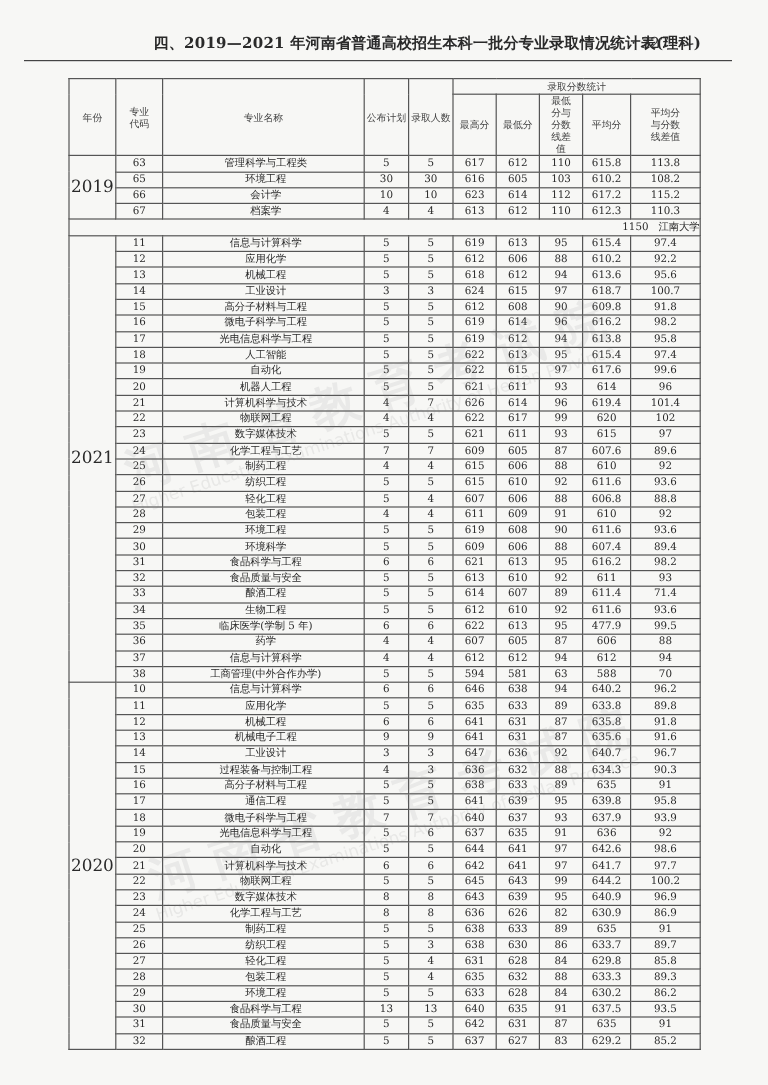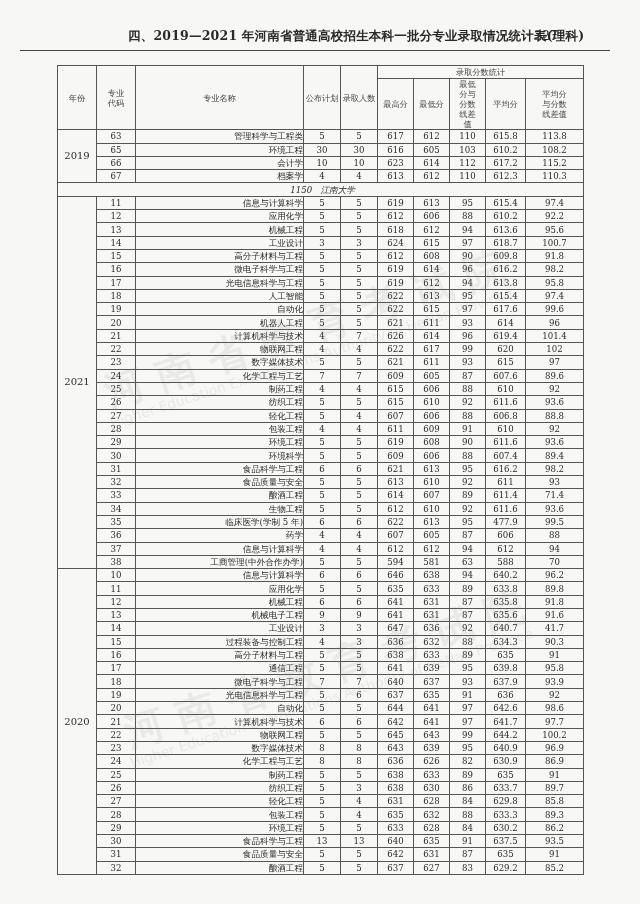--- a/index.html
+++ b/index.html
@@ -19,23 +19,23 @@
   .rule { position:absolute; left:20px; top:50px; width:590px; height:0; border-top:1.2px solid #444; }
   table.stats {
     position:absolute; left:57px; top:65px; width:526px;
     border-collapse:collapse; table-layout:fixed; font-size:8.6px;
   }
   table.stats td, table.stats th {
     border:0.8px solid #555; padding:0; height:12.3px; line-height:12px;
     text-align:center; font-weight:normal; overflow:hidden; white-space:nowrap;
   }
   table.stats th { font-size:8.2px; line-height:10px; color:#444; }
-  table.stats td.name { text-align:right; padding-left:4px; }
-  table.stats td.year { font-size:10px; }
-  table.stats tr.uni td { text-align:center; padding-left:4px;font-style:italic; }
+  table.stats td.name { text-align:center; padding-left:4px; }
+  table.stats td.year { font-size:14px; }
+  table.stats tr.uni td { text-align:right; padding-left:4px; }
   .wm {
     position:absolute; font-size:40px; color:rgba(120,120,120,0.10); font-weight:bold;
     transform:rotate(-18deg); pointer-events:none; letter-spacing:14px;
   }
   .wm-sub {
     position:absolute; font-size:14px; color:rgba(120,120,120,0.12);
     transform:rotate(-18deg); pointer-events:none; font-family:"DejaVu Sans", sans-serif;
   }
 </style>
 </head>
@@ -482,21 +482,21 @@
       </tr>
       <tr>
         <td>14</td>
         <td class="name">工业设计</td>
         <td>3</td>
         <td>3</td>
         <td>647</td>
         <td>636</td>
         <td>92</td>
         <td>640.7</td>
-        <td>41.7</td>
+        <td>96.7</td>
       </tr>
       <tr>
         <td>15</td>
         <td class="name">过程装备与控制工程</td>
         <td>4</td>
         <td>3</td>
         <td>636</td>
         <td>632</td>
         <td>88</td>
         <td>634.3</td>

